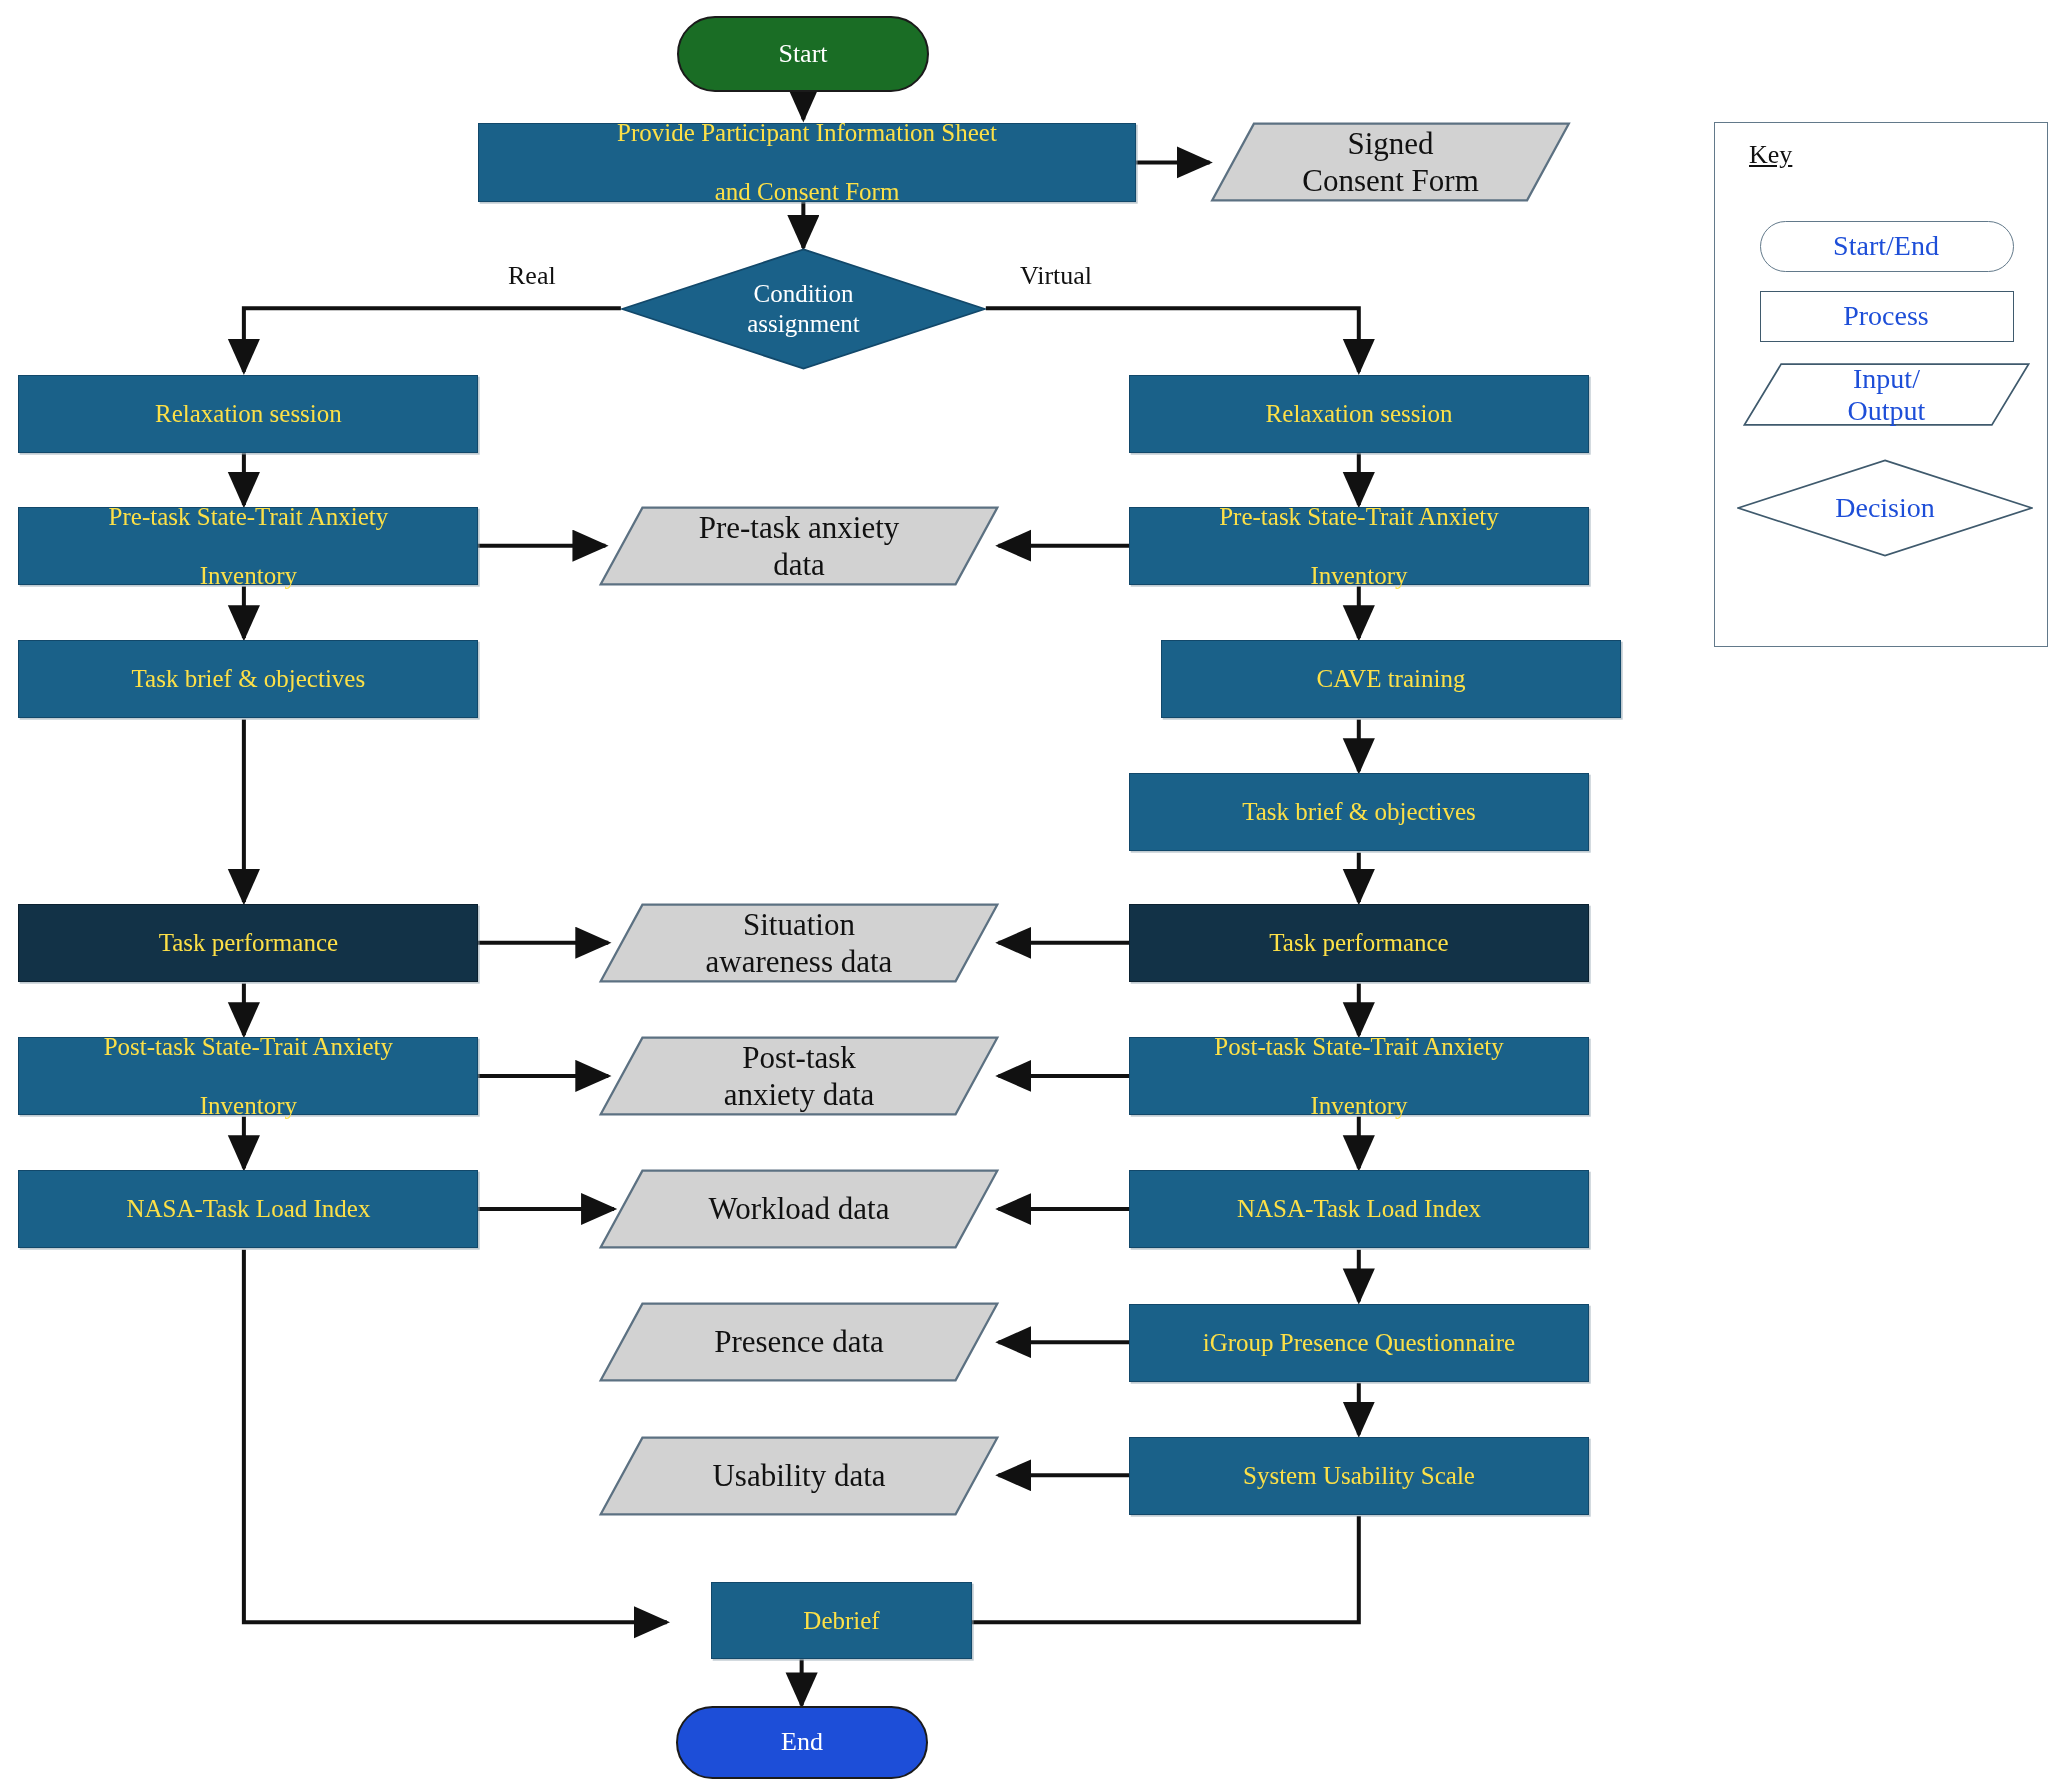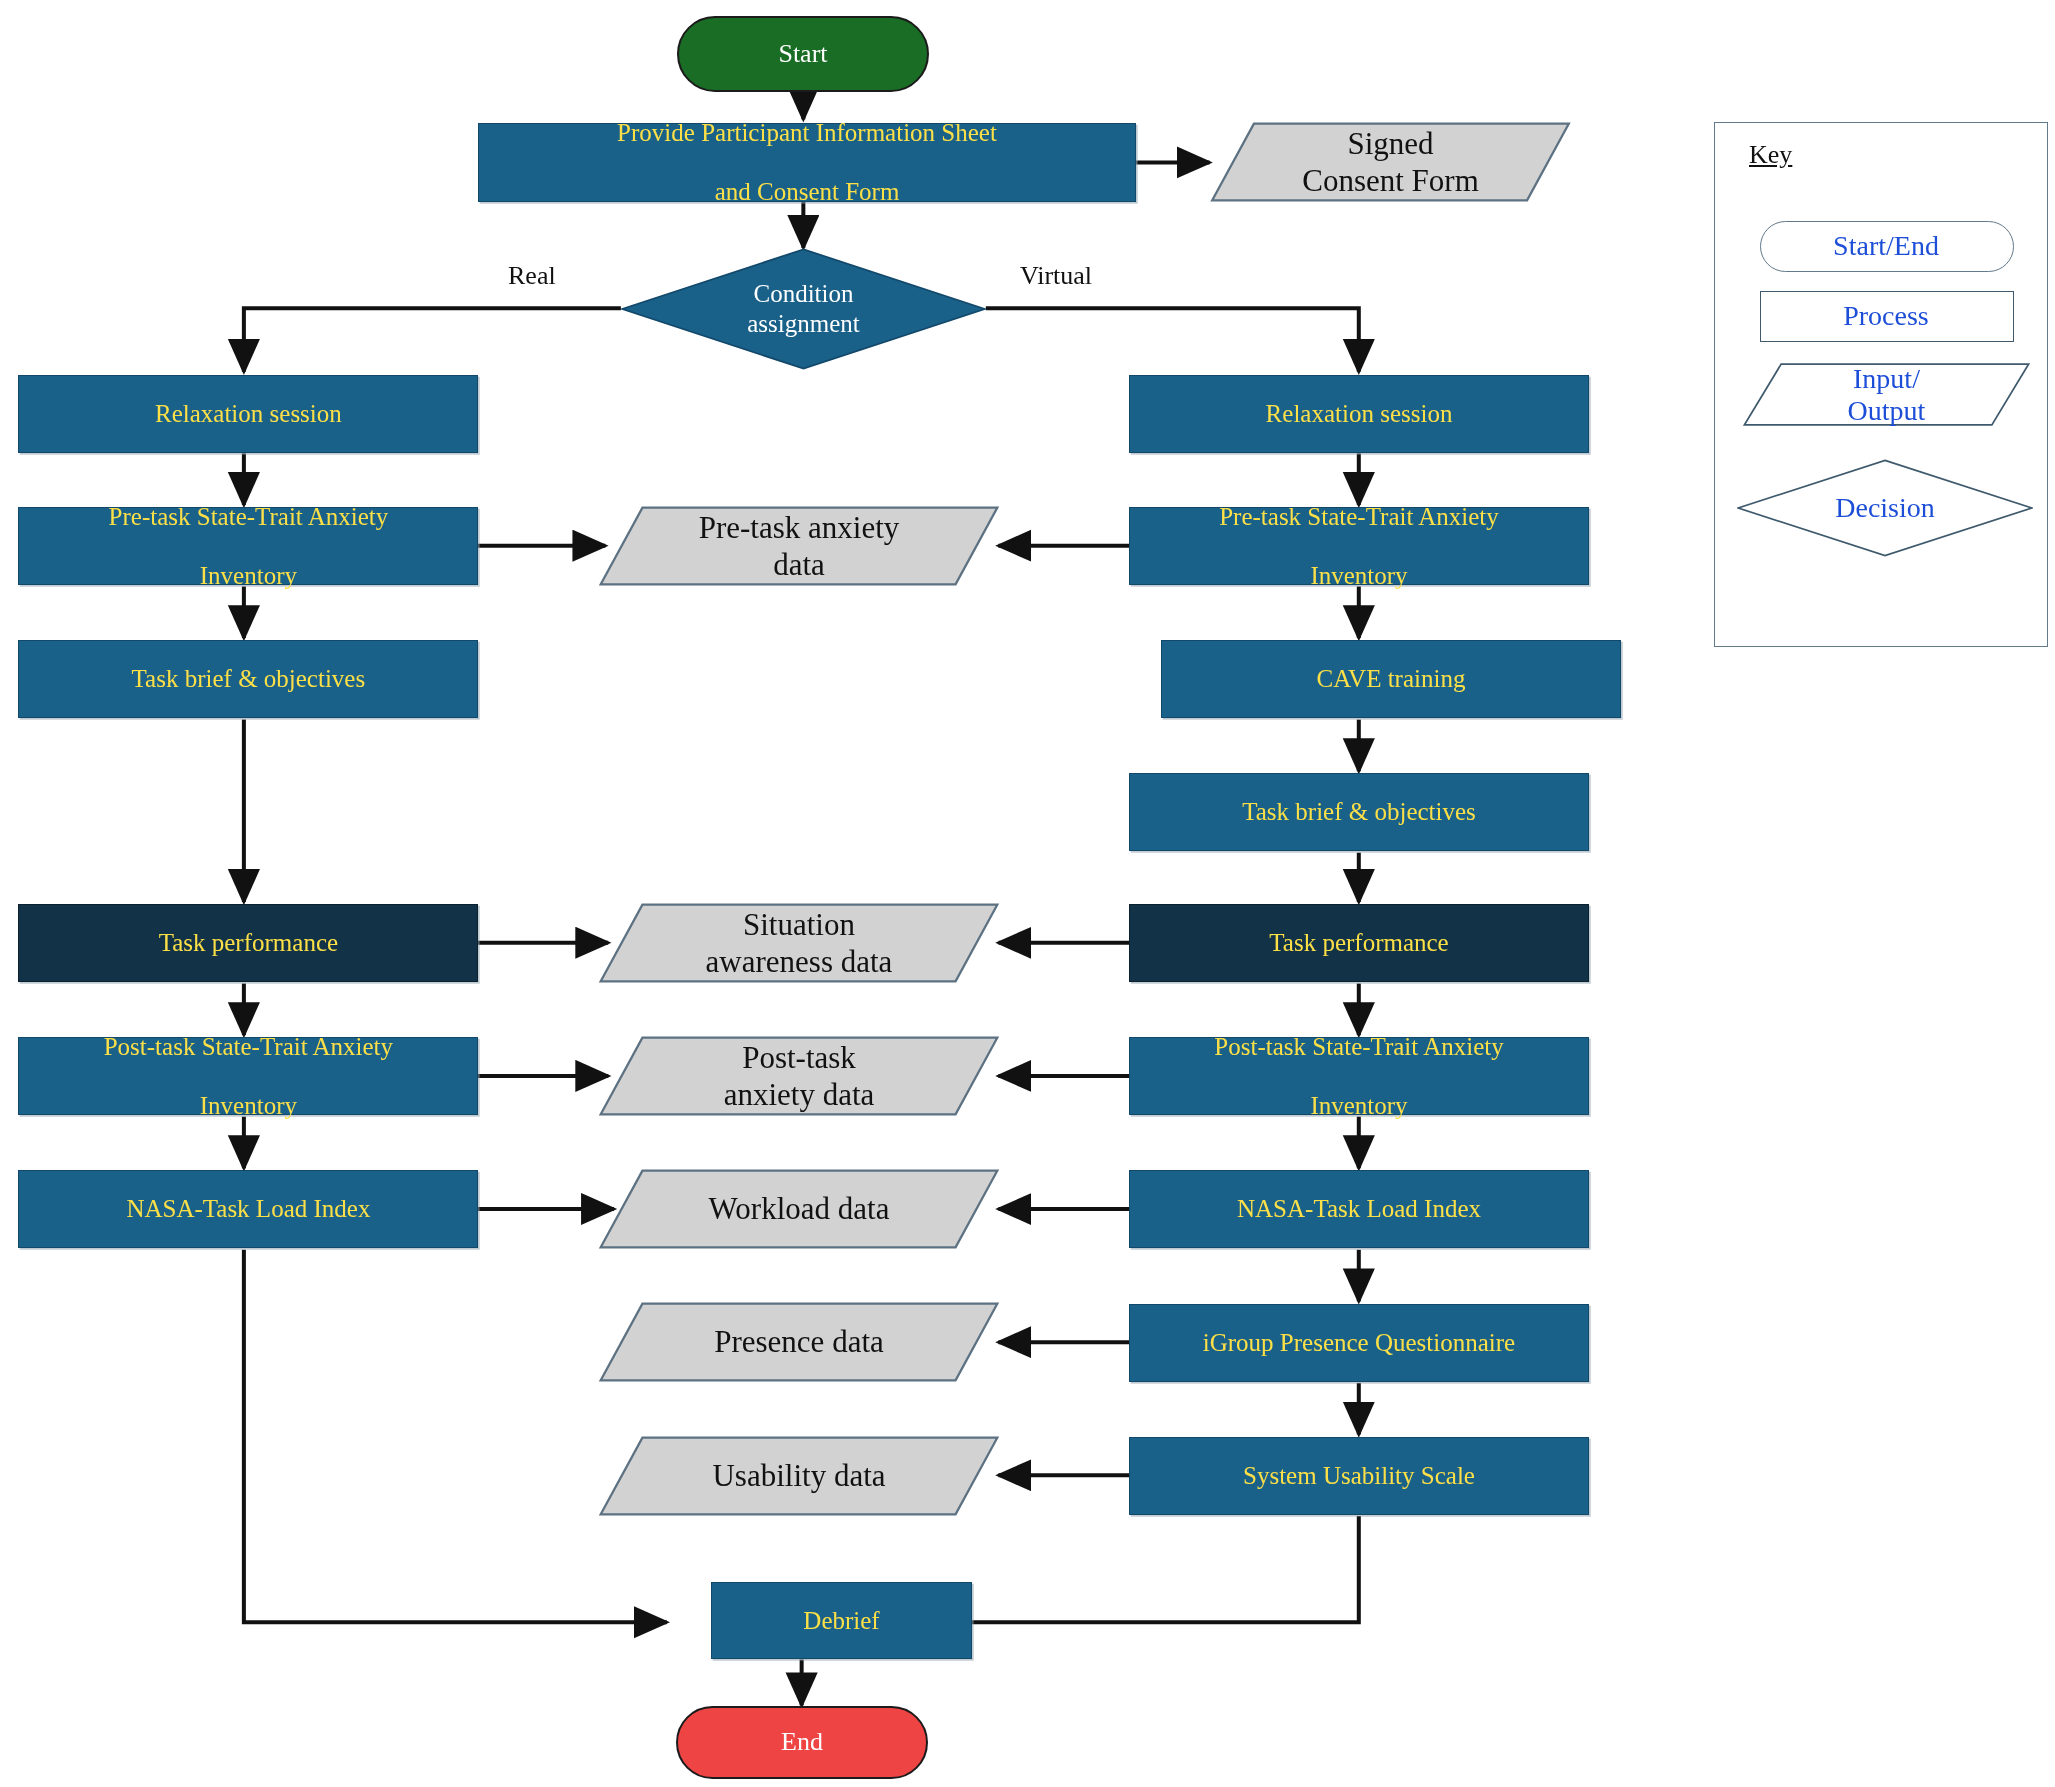--- a/index.html
+++ b/index.html
@@ -19,21 +19,21 @@
     background:#1a6189;color:#fde047;font-size:25px;
     border:1.1px solid #12486a;
     box-shadow:1.7px 1.7px 0 0 rgba(140,160,172,.55);
   }
   
   .proc.dark{background:#123247;border-color:#0b2130;}
 
   
   .term{font-size:26px;color:#ffffff;border:2.3px solid #1b1b1b;border-radius:573px;}
   .term.start{background:#1a6d25;}
-  .term.end{background:#ef4444;}
+  .term.end{background:#1d4ed8;}
 
   
   .diamond{position:absolute;}
   .diamond .lbl{
     position:absolute;inset:0;display:flex;align-items:center;justify-content:center;
     color:#ffffff;font-size:25px;text-align:center;line-height:1.2;
   }
 
   
   .io{position:absolute;}

